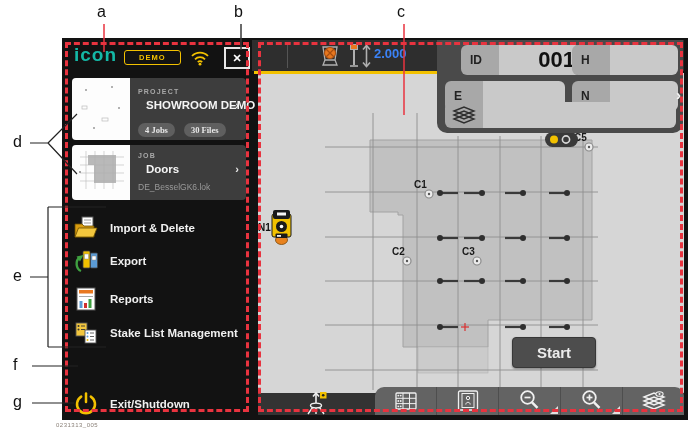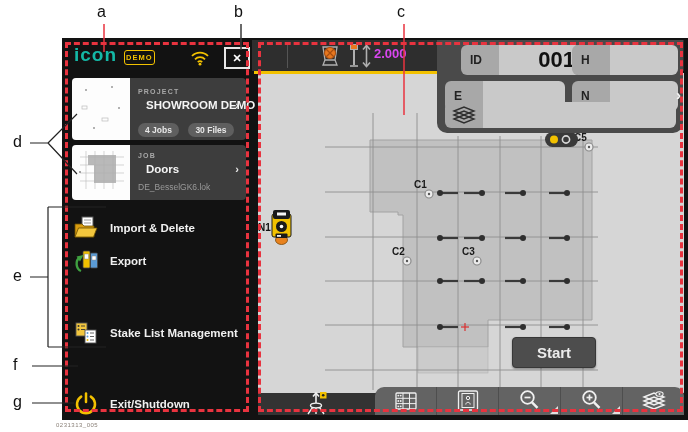--- a/index.html
+++ b/index.html
@@ -13,40 +13,40 @@
 
   .ui { position:absolute; left:62px; top:38px; width:626px; height:382px; background:#121212; }
 
   
   .red-frame { position:absolute; border:3px dashed #e8333f; z-index:40; pointer-events:none; }
   .rf-sidebar { left:3px; top:4px; width:184px; height:370px; }
   .rf-map { left:196px; top:4px; width:425px; height:370px; }
 
   
   .logo { position:absolute; left:12px; top:6px; font-size:19px; font-weight:700; letter-spacing:1px; color:#14b8a6; }
-  .demo-badge { position:absolute; left:62px; top:12px; font-size:7.5px; font-weight:700; letter-spacing:1px; color:#f2c100; border:1.5px solid #f2c100; border-radius:3px; padding:2px 1px; }
+  .demo-badge { position:absolute; left:62px; top:12px; font-size:7.5px; font-weight:700; letter-spacing:1px; color:#f2c100; border:1.5px solid #f2c100; border-radius:3px; padding:2px 14px; }
   .wifi { position:absolute; left:128px; top:10px; }
   .close-btn { position:absolute; left:162px; top:9px; width:26px; height:22px; background:#141414; border:2px solid #e8e8e8; color:#fff; font-size:11px; font-weight:700; display:flex; align-items:center; justify-content:center; cursor:pointer; }
 
   .card { position:absolute; left:10px; width:174px; background:#3d3d3d; border-radius:4px; }
   .card-thumb { position:absolute; left:0; top:0; width:58px; background:#fdfdfd; border-radius:4px 0 0 4px; overflow:hidden; }
   .kicker { position:absolute; left:66px; font-size:7px; font-weight:700; letter-spacing:1.2px; color:#a8a8a8; }
   .card-name { position:absolute; left:66px; font-size:11.5px; font-weight:700; color:#f5f5f5; white-space:nowrap;margin-left:8px; }
   .card-chevron { position:absolute; right:7px; font-size:11px; font-weight:700; color:#e8e8e8; }
   .pill { display:inline-block; background:#5f5f5f; color:#e8e8e8; font-size:8.5px; font-weight:700; border-radius:8px; padding:2px 7px; margin-right:5px; }
   .file-name { position:absolute; left:66px; font-size:8.5px; color:#9a9a9a; }
 
   .menu-item { position:absolute; left:8px; width:180px; height:28px; display:flex; align-items:center; gap:11px; padding-left:3px; cursor:pointer; }
   .mi-icon { width:26px; height:26px; flex:0 0 26px; }
   .mi-label { font-size:11.5px; font-weight:700; color:#f0f0f0; white-space:nowrap; }
 
   
   .topbar { position:absolute; left:190px; top:2px; width:432px; height:31px; background:#2e2e2e; }
   .topbar-sep { position:absolute; left:35px; top:3px; width:1px; height:25px; background:#555; }
-  .pole-height { position:absolute; left:122px; top:6px; font-size:13px; font-weight:700; color:#d946ef; }
+  .pole-height { position:absolute; left:122px; top:6px; font-size:13px; font-weight:700; color:#3b82f6; }
   .yellow-line { position:absolute; left:192px; top:33px; width:183px; height:3px; background:#f2c100; z-index:5; }
   .map-canvas { position:absolute; left:196px; top:35px; width:426px; height:320px; background:#d6d6d6; }
 
   .panel { position:absolute; left:375px; top:2px; width:246px; height:93px; background:#4a4a4a; border-radius:0 0 10px 10px; z-index:10; }
   .field { position:absolute; height:30px; display:flex; border-radius:6px; overflow:hidden; }
   .f-label { background:#a8a8a8; color:#222; font-size:12px; font-weight:700; width:38px; display:flex; align-items:center; padding-left:9px; flex:0 0 38px; }
   .f-value { background:#c9c9c9; flex:1; display:flex; align-items:center; justify-content:flex-end; padding-right:6px; font-size:13px; color:#111; }
   .f-value.big { font-size:22px; font-weight:700; }
   .panel-chevron { position:absolute; right:2px; top:46px; color:#f5f5f5; font-size:15px; font-weight:700; z-index:11; }
 
@@ -97,21 +97,21 @@
             <circle cx="40" cy="9" r="1" fill="#999"></circle>
           <rect x="10" y="28" width="5" height="3" fill="none" stroke="#bbb" stroke-width="0.7"></rect>
           <rect x="30" y="40" width="6" height="3" fill="none" stroke="#bbb" stroke-width="0.7"></rect>
           <circle cx="22" cy="50" r="1" fill="#999"></circle>
             <circle cx="47" cy="30" r="1" fill="#999"></circle>
         </svg>
       </div>
       <div class="kicker" style="top:10px;">PROJECT</div>
       <div class="card-name" style="top:21px;">SHOWROOM DEMO</div>
       <div class="card-chevron" style="top:21px;">›</div>
-      <div class="abs" style="left:66px; top:41px;">
+      <div class="abs" style="left:66px; top:41px;font-family:Liberation Serif, serif;">
         <span class="pill">4 Jobs</span>
         <span class="pill">30 Files</span>
       </div>
     </div>
 
     <div class="card" style="top:107px; height:55px;">
       <div class="card-thumb" style="height:55px;">
         <svg width="58" height="55" viewBox="0 0 58 55">
           <g stroke="#c2c2c2" stroke-width="0.7">
             <line x1="8" y1="12" x2="52" y2="12"></line>
@@ -150,20 +150,33 @@
         <svg viewBox="0 0 26 26">
           <rect x="10" y="3" width="7" height="17" rx="1" fill="#f2c100" stroke="#444" stroke-width="0.8"></rect>
           <rect x="11.5" y="6" width="4" height="5" fill="#fff" stroke="#888" stroke-width="0.5"></rect>
           <rect x="17.5" y="5" width="7" height="15" rx="1" fill="#5b9bd5" stroke="#444" stroke-width="0.8"></rect>
           <rect x="19" y="8" width="4" height="4" fill="#fff" stroke="#888" stroke-width="0.5"></rect>
           <path d="M8,23 C3,21 2,13 6.5,9.5" fill="none" stroke="#3fa040" stroke-width="2.4"></path>
           <polygon points="3.5,8.5 10.5,7 7,13.5" fill="#3fa040"></polygon>
         </svg>
       </span>
       <span class="mi-label">Export</span>
+    </div>
+    <div class="menu-item" style="top:247px;">
+      <span class="mi-icon">
+        <svg viewBox="0 0 26 26">
+          <rect x="4" y="2" width="18" height="22" fill="#fff" stroke="#555" stroke-width="1"></rect>
+          <rect x="6" y="4" width="14" height="3.5" fill="#e87820"></rect>
+          <line x1="6" y1="10.5" x2="20" y2="10.5" stroke="#aaa" stroke-width="1"></line>
+          <rect x="6.5" y="15" width="3" height="7" fill="#5b9bd5"></rect>
+          <rect x="11" y="17" width="3" height="5" fill="#d03030"></rect>
+          <rect x="15.5" y="13" width="3" height="9" fill="#3fa040"></rect>
+        </svg>
+      </span>
+      <span class="mi-label">Reports</span>
     </div>
     <div class="menu-item" style="top:281px;">
       <span class="mi-icon">
         <svg viewBox="0 0 26 26">
           <rect x="3" y="3" width="11" height="13" fill="#f2c63d" stroke="#555" stroke-width="0.9"></rect>
           <circle cx="5.5" cy="6" r="1" fill="#333"></circle>
             <line x1="8" y1="6" x2="12" y2="6" stroke="#333" stroke-width="0.9"></line>
           <circle cx="5.5" cy="9.5" r="1" fill="#333"></circle>
             <line x1="8" y1="9.5" x2="12" y2="9.5" stroke="#333" stroke-width="0.9"></line>
           <rect x="12" y="10" width="11" height="13" fill="#fff" stroke="#555" stroke-width="0.9"></rect>

